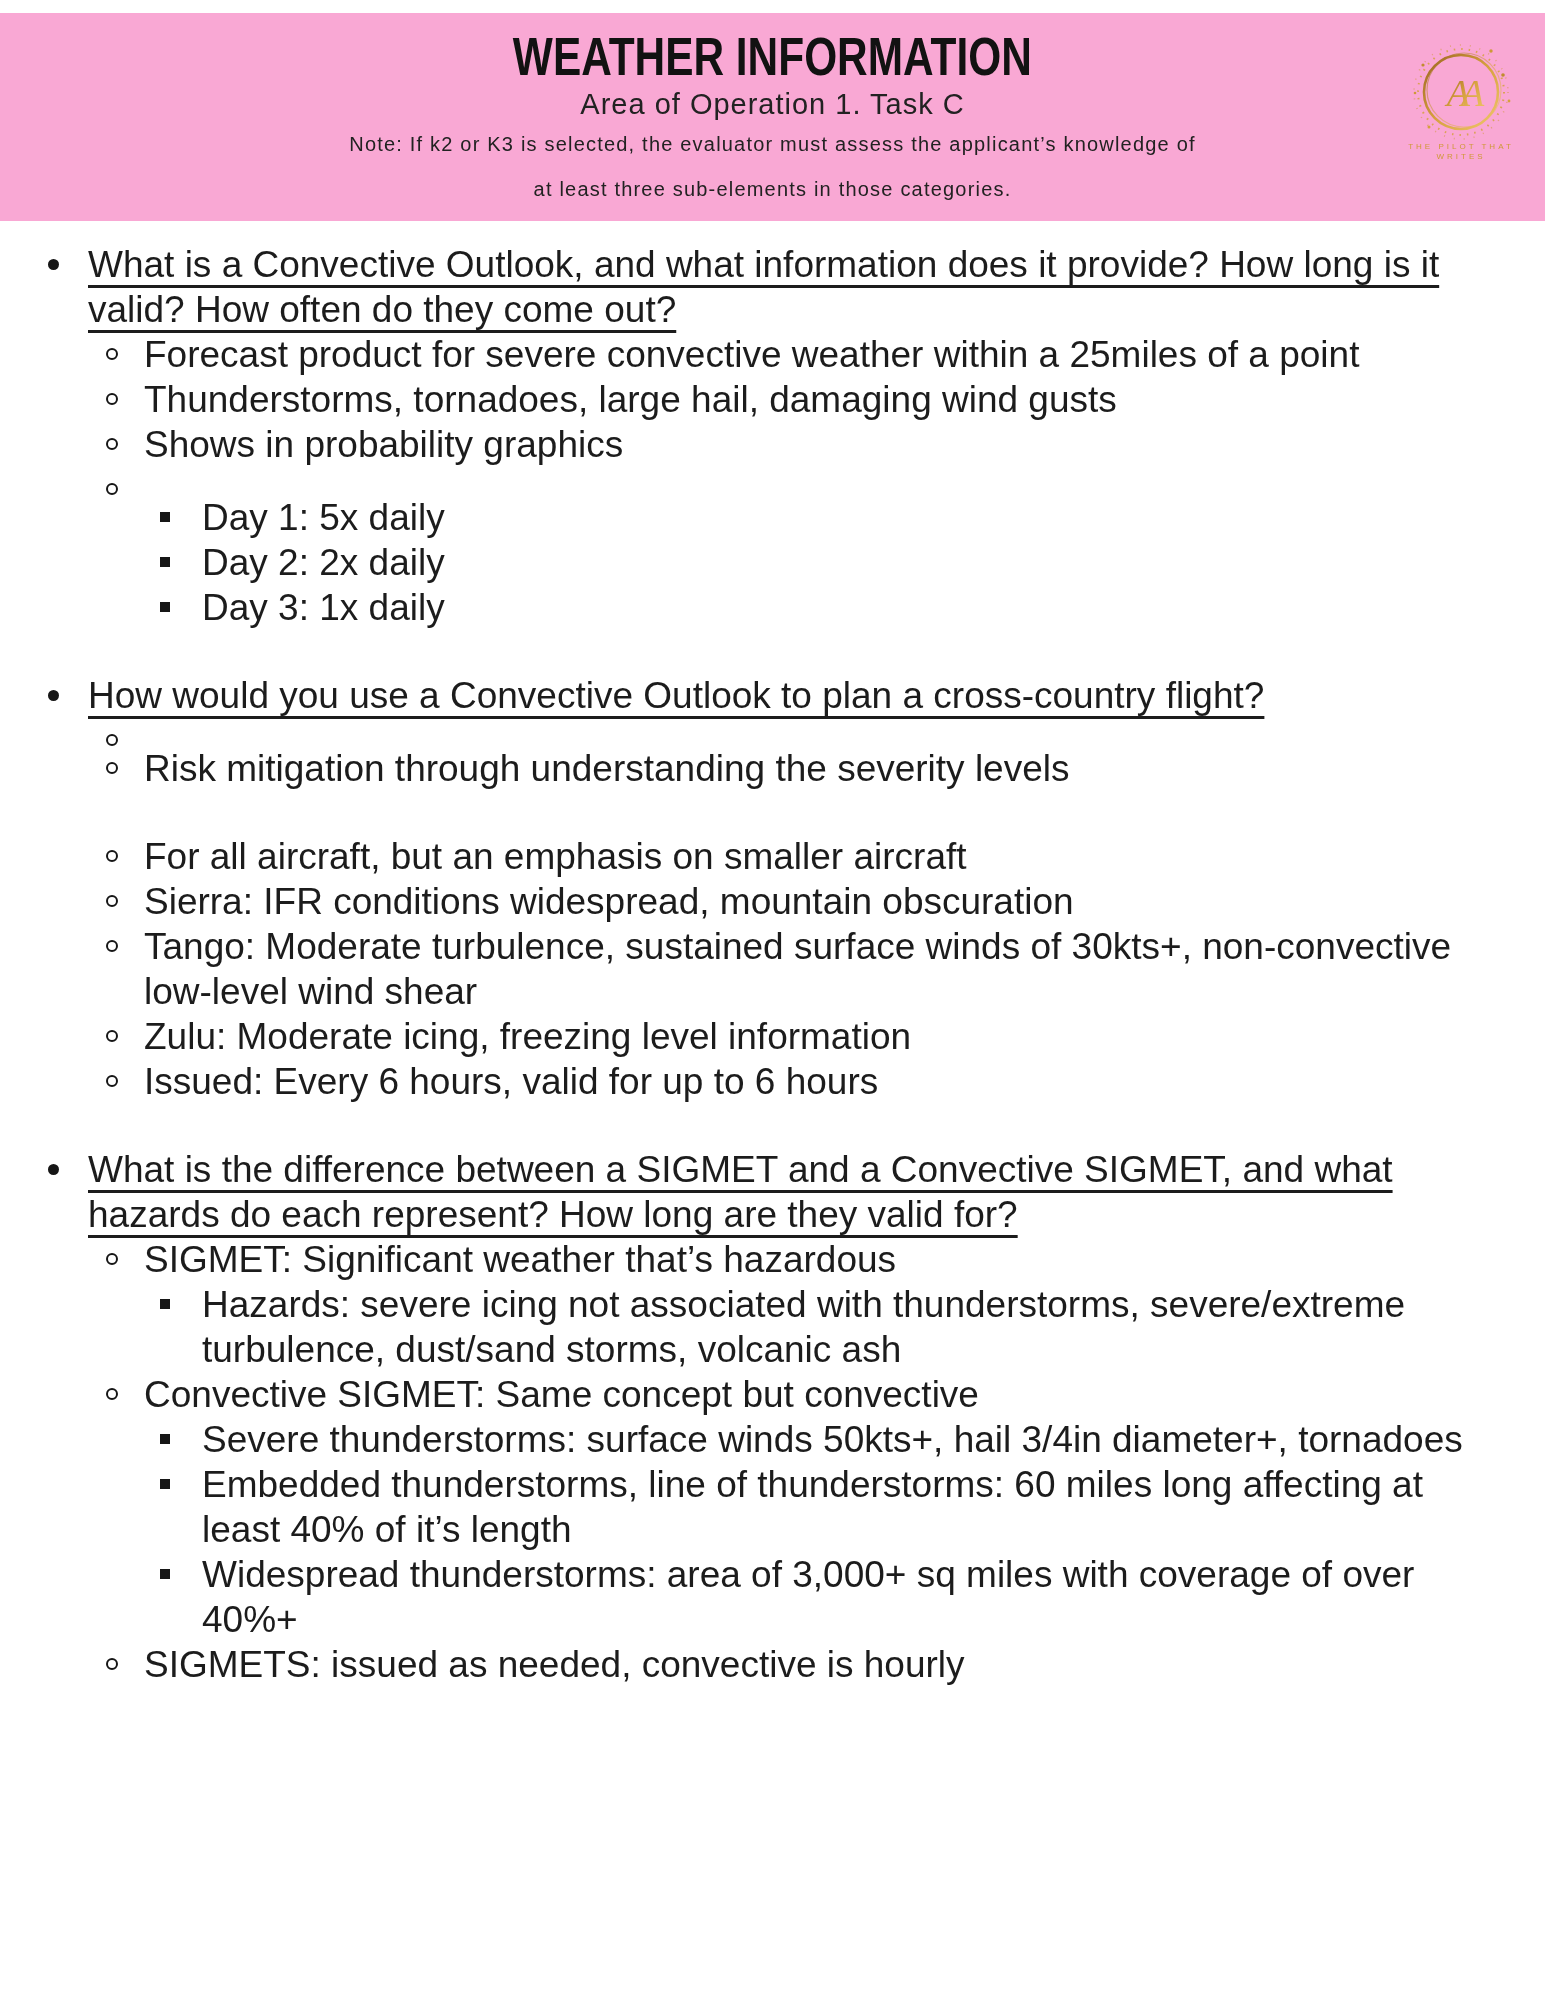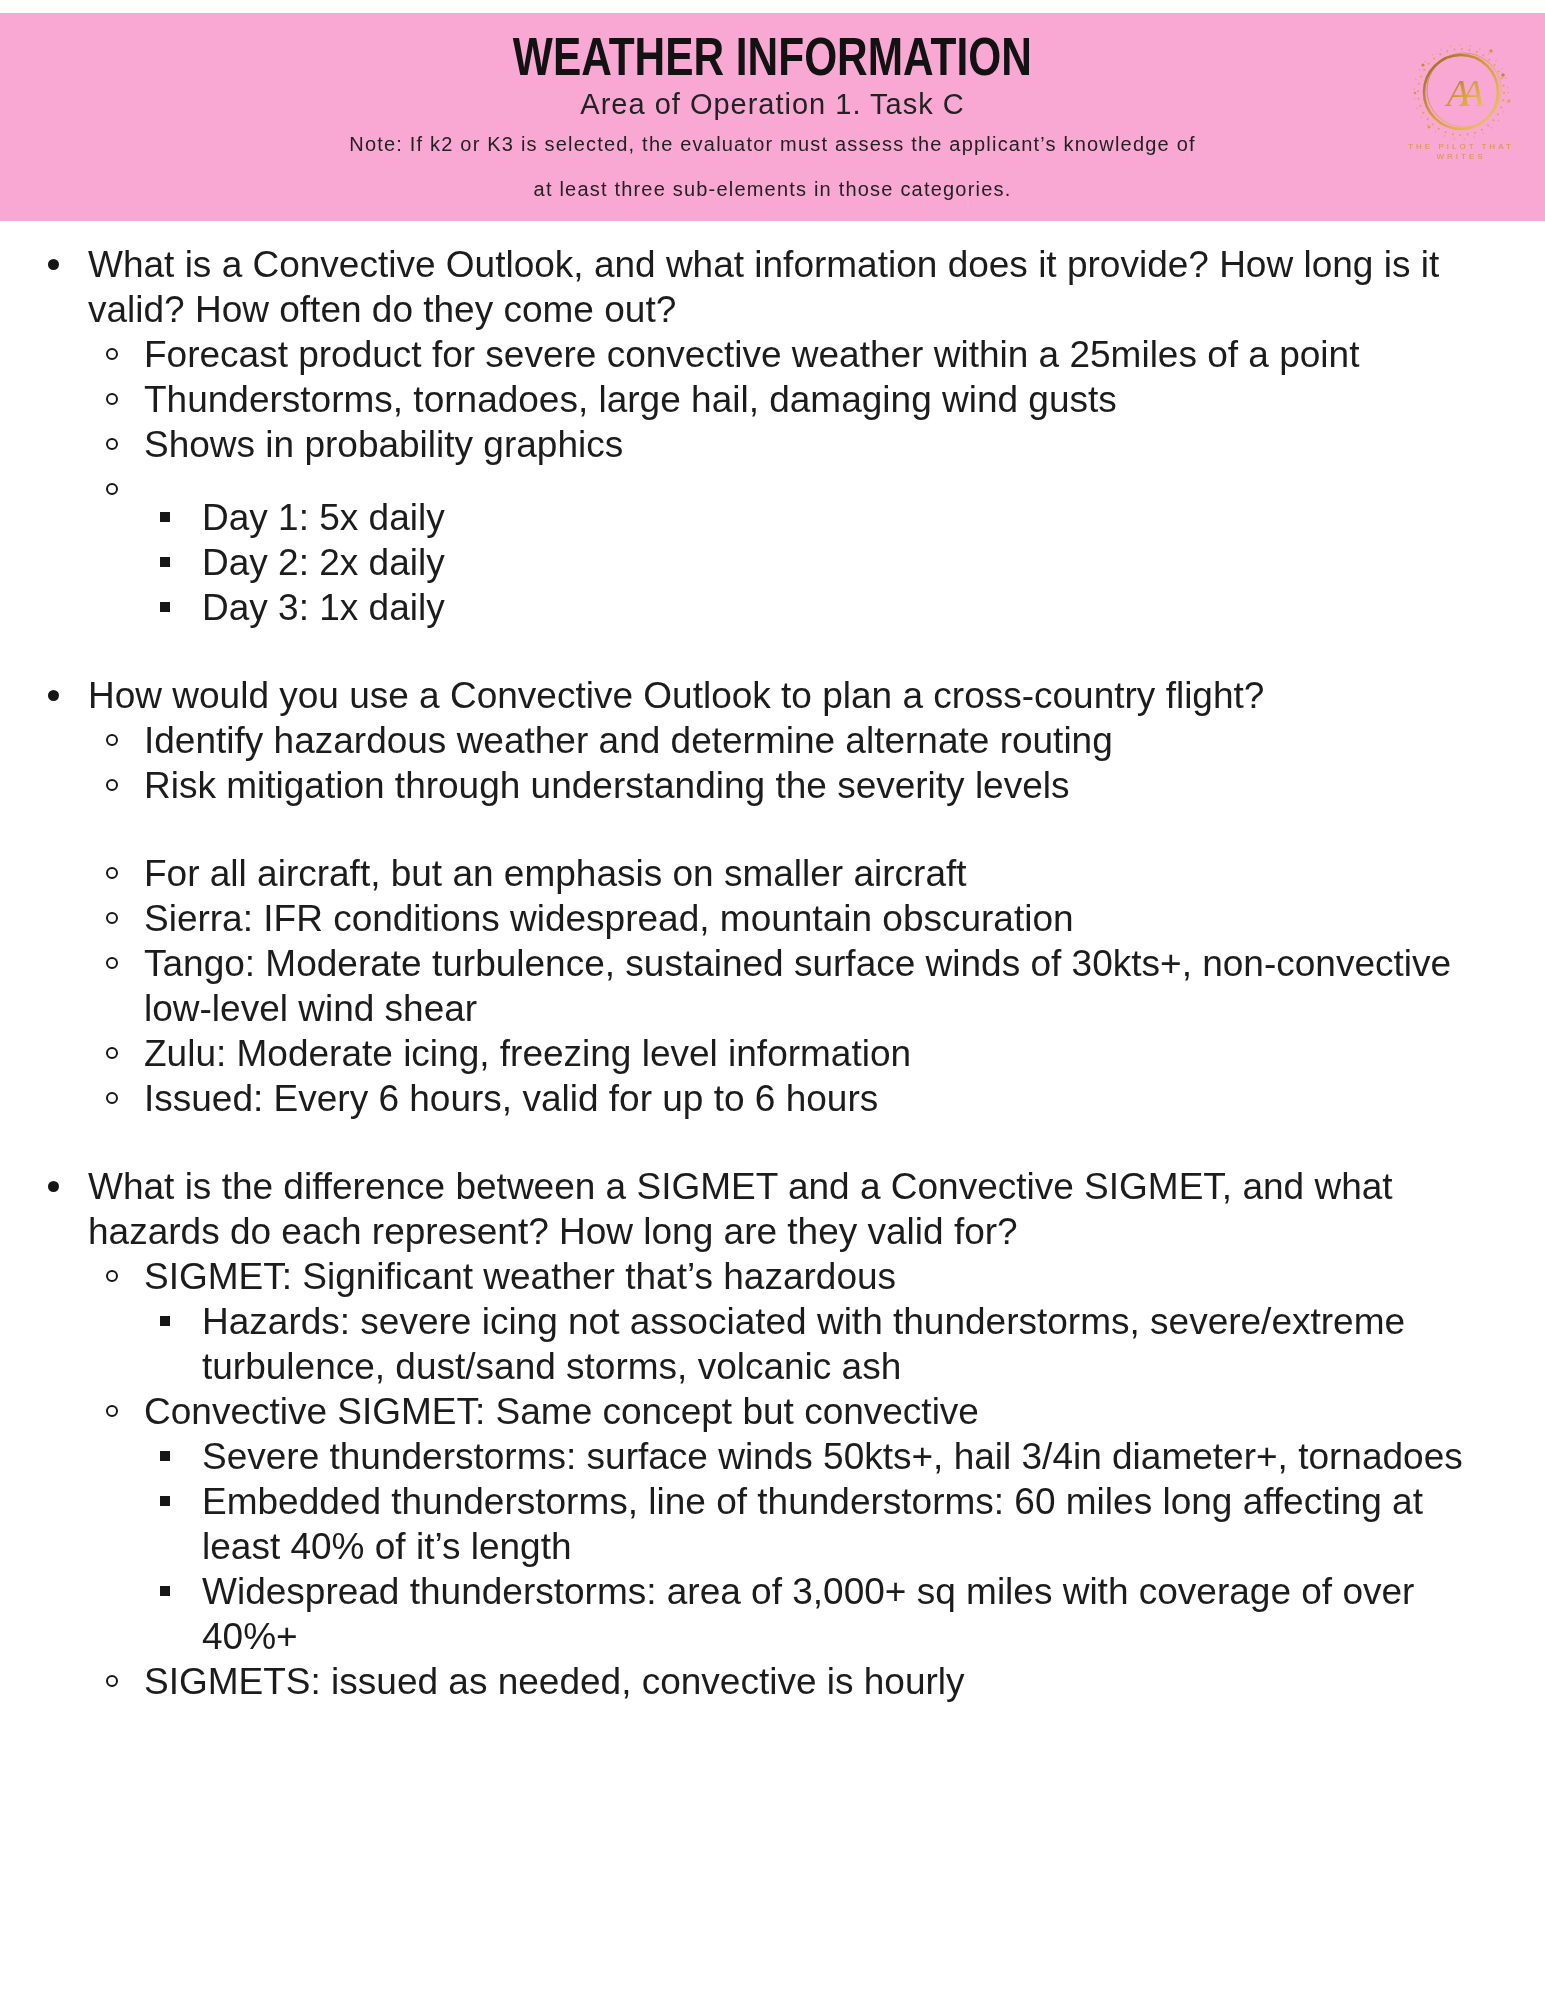--- a/index.html
+++ b/index.html
@@ -53,20 +53,21 @@
     border:2.5px solid #161616; background:transparent;
     margin-top:16px; margin-right:26px;
   }
   .row.l3 { margin-left:112px; }
   .m3 {
     flex:0 0 auto; width:10px; height:10px;
     background:#161616; margin-top:17px; margin-right:32px;
   }
   .q-text {
     max-width:1412px;
+    text-decoration:underline;
     text-decoration-thickness:2.5px;
     text-underline-offset:8px;
     text-decoration-color:#1c1c1c;
   }
   .row.l2 .a-text { max-width:1352px; }
   .row.l3 .a-text { max-width:1295px; }
 </style>
 </head>
 <body>
 
@@ -145,21 +146,20 @@
     </div>
   </section>
 
   <section class="q-block">
     <div class="row l1">
       <span class="m1"></span>
       <div class="q-text">How would you use a Convective Outlook to plan a cross-country flight?</div>
     </div>
     <div class="row l2">
       <span class="m2"></span>
-      <div class="a-text">Identify hazardous weather and determine alternate routing</div>
     </div>
     <div class="row l2">
       <span class="m2"></span>
       <div class="a-text">Risk mitigation through understanding the severity levels</div>
     </div>
   </section>
 
   <section class="q-block">
     <div class="row l2">
       <span class="m2"></span>

